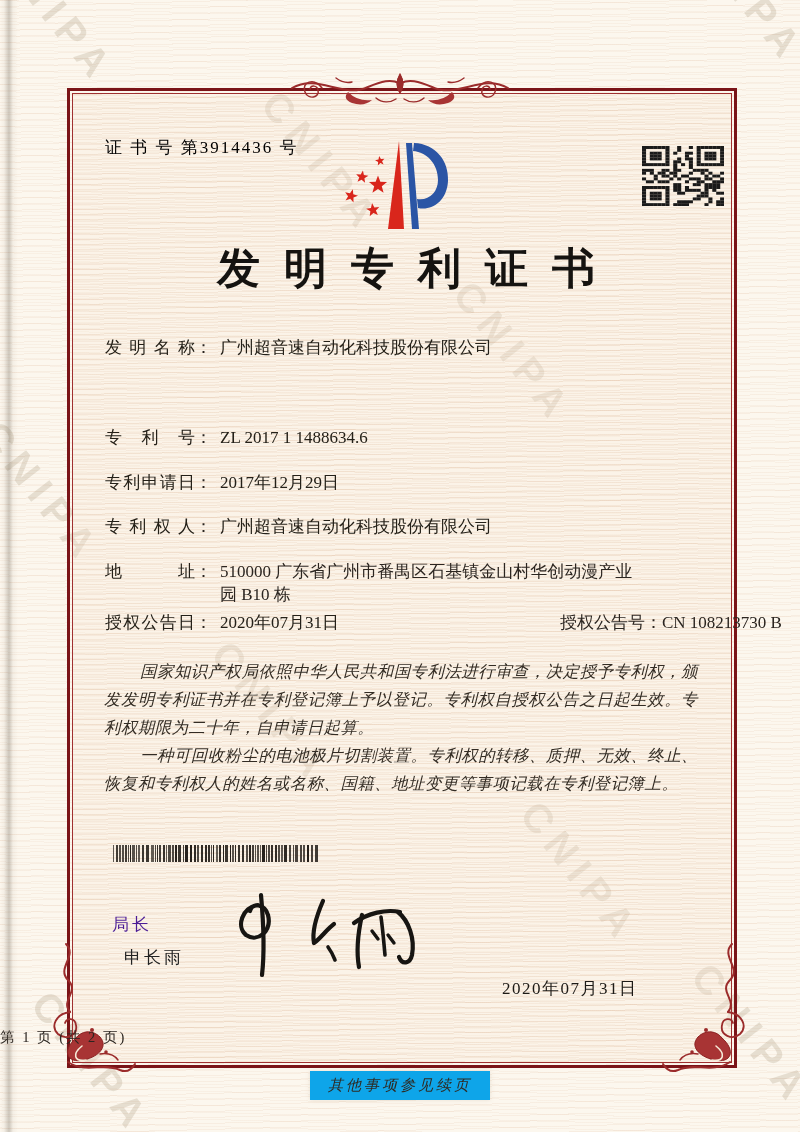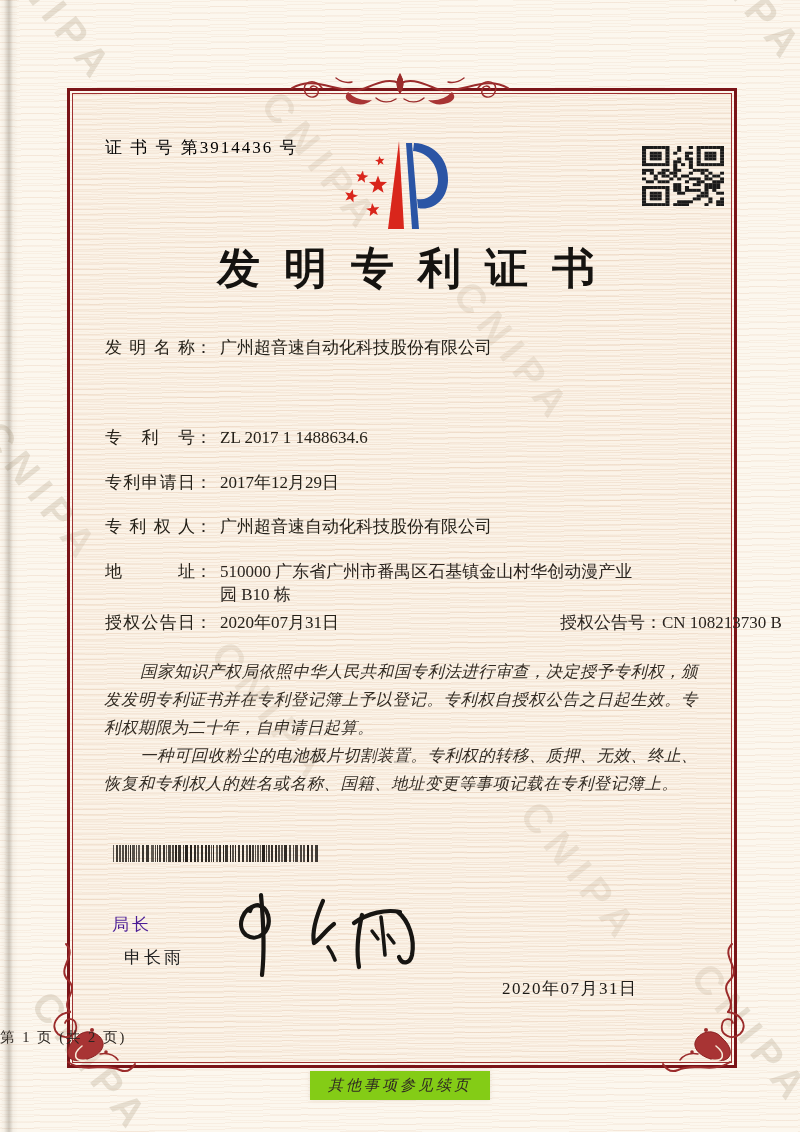--- a/index.html
+++ b/index.html
@@ -47,21 +47,21 @@
   .barcode{position:absolute;left:113px;top:845px;}
   .signer-title{position:absolute;left:112px;top:913px;font-family:"Liberation Sans",sans-serif;
     font-size:17px;font-weight:500;letter-spacing:3px;color:#4c1d95;}
   .signer-name{position:absolute;left:112px;top:946px;font-family:"Liberation Sans",sans-serif;
     font-size:17px;font-weight:500;letter-spacing:3px;color:#222;margin-left:12px;}
   .sig{position:absolute;left:228px;top:886px;}
   .issue-date{position:absolute;left:502px;top:977px;font-size:17px;letter-spacing:1.5px;color:#1d1a16;}
   .page-info{position:absolute;left:0;top:1028px;width:100%;text-align:left;font-size:14.5px;
     letter-spacing:2px;color:#2b2520;}
   .footer-note{position:absolute;left:50%;top:1071px;transform:translateX(-50%);
-    background:#84cc16;padding:5px 18px;font-size:15px;font-style:italic;letter-spacing:3px;
+    background:#0ea5e9;padding:5px 18px;font-size:15px;font-style:italic;letter-spacing:3px;
     color:#2f2a22;box-shadow:0 0 4px rgba(180,160,130,.25);white-space:nowrap;z-index:6;}
 </style>
 </head>
 <body>
 
 <div class="sheet">
 
   <span class="wm" style="left:-28px;top:-10px">CNIPA</span>
   <span class="wm" style="left:662px;top:-30px">CNIPA</span>
   <span class="wm" style="left:238px;top:140px">CNIPA</span>

